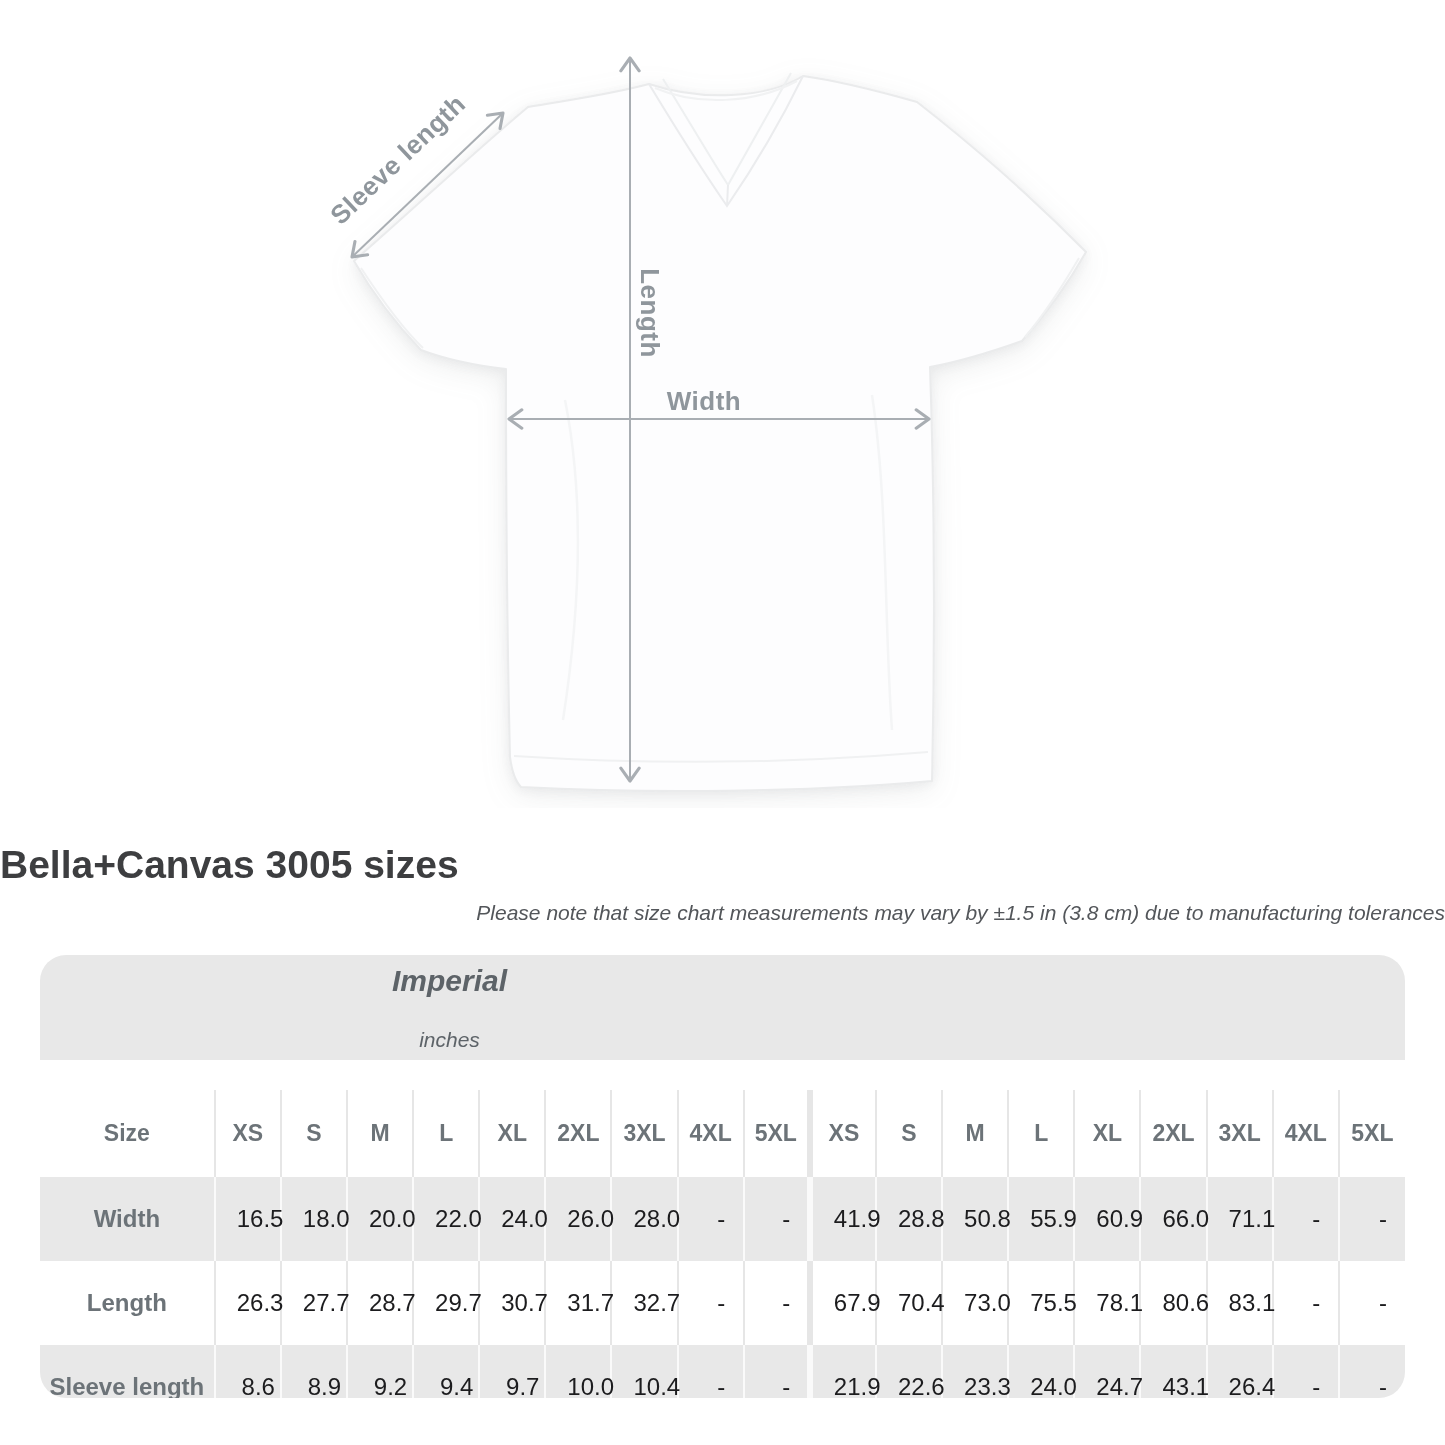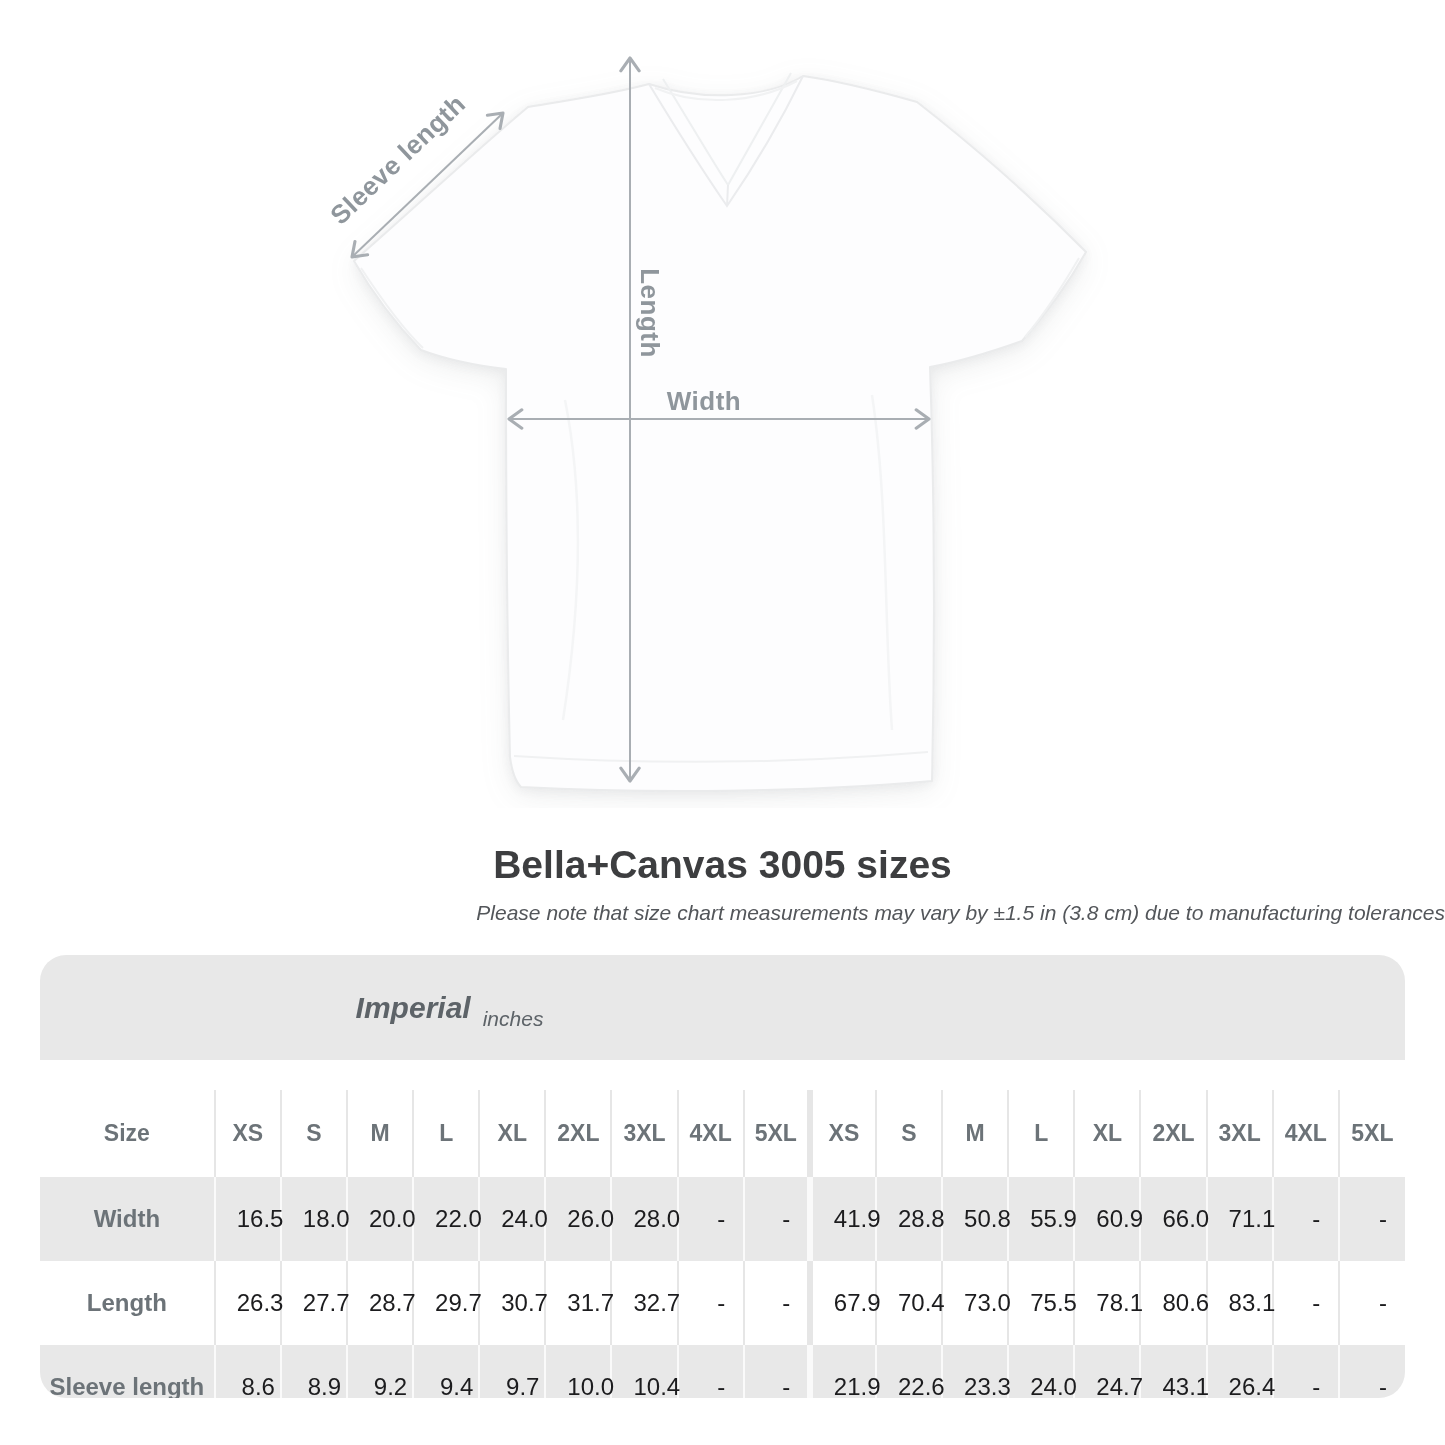--- a/index.html
+++ b/index.html
@@ -16,36 +16,36 @@
     filter:drop-shadow(0 8px 14px rgba(100,105,110,0.10)) drop-shadow(0 2px 5px rgba(100,105,110,0.07));
   }
   .measure-label{
     font-family:"Liberation Sans","DejaVu Sans",sans-serif;
     font-weight:bold;font-size:26px;fill:#8f969c;letter-spacing:0.5px;
   }
 
   
   .page-title{
     position:absolute;left:0;right:0;top:843px;margin:0;
-    text-align:center;font-size:39px;font-weight:bold;color:#3d3e40;
+    font-size:39px;font-weight:bold;color:#3d3e40;
   }
   .size-note{
     position:absolute;left:0;right:0;top:901px;margin:0;
     text-align:right;font-style:italic;font-size:21px;color:#53565a;
   }
 
   
   .size-table-wrap{
     position:absolute;left:40px;top:955px;width:1365px;height:443px;
     border-radius:26px;overflow:hidden;background:#ffffff;
   }
   .unit-band{position:relative;height:105px;background:#e8e8e8;}
   .unit-head{
     position:absolute;top:0;height:100%;width:320px;
-    display:flex;flex-direction:row;align-items:center;justify-content:center;
+    display:flex;flex-direction:column;align-items:center;justify-content:center;
     color:#5d6368;
     gap:12px;
   }
   .unit-head .unit-name{font-weight:bold;font-style:italic;font-size:30px;line-height:1;}
   .unit-head .unit-sub{font-style:italic;font-size:21px;margin-top:21px;line-height:1;}
   .unit-head.imperial{left:calc(30% - 160px);}
   .unit-head.metric{left:calc(77% - 160px);}
 
   table.sizes{
     width:100%;border-collapse:collapse;table-layout:fixed;margin-top:30px;

